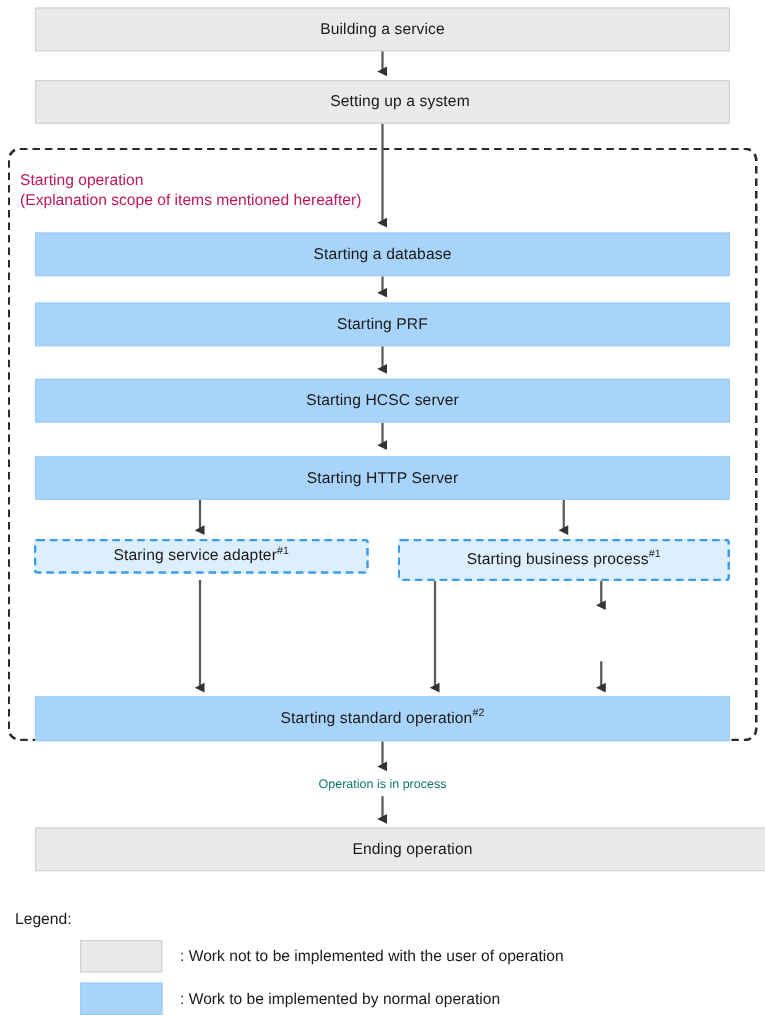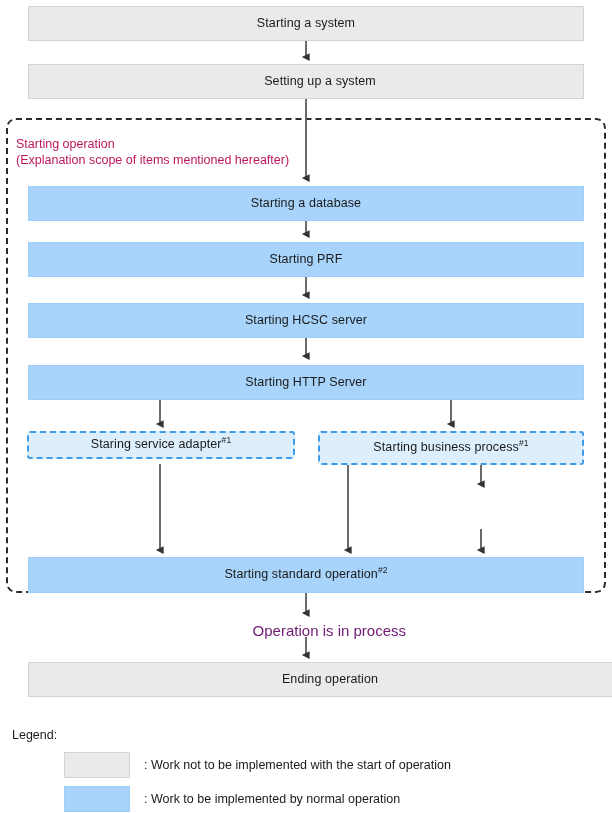--- a/index.html
+++ b/index.html
@@ -52,24 +52,24 @@
   .scope-label {
     position: absolute;
     font-size: 12.5px;
     line-height: 16px;
     text-align: left;
     white-space: pre-line;
     color: #be185d;
   }
   .plain-label {
     position: absolute;
-    font-size: 15px;
+    font-size: 10px;
     line-height: 1.2;
-    text-align: right;
-    color: #701a75;
+    text-align: center;
+    color: #0f766e;
   }
   sup {
     font-size: 8.5px;
     vertical-align: super;
     line-height: 0;
   }
   
   #connectors {
     position: absolute;
     left: 0;
@@ -160,21 +160,21 @@
 
       <line x1="481" y1="529" x2="481" y2="550" marker-end="url(#arrowhead)"></line>
 
       <line x1="306" y1="593" x2="306" y2="613" marker-end="url(#arrowhead)"></line>
 
       <line x1="306" y1="637" x2="306" y2="655" marker-end="url(#arrowhead)"></line>
     </g>
   </svg>
 
   <div class="node node-gray" style="left:28px; top:6px; width:556px; height:35px;">
-    <span>Starting a system</span>
+    <span>Building a service</span>
   </div>
 
   <div class="node node-gray" style="left:28px; top:64px; width:556px; height:35px;padding-left:28px;">
     <span>Setting up a system</span>
   </div>
 
   <div class="node node-blue" style="left:28px; top:186px; width:556px; height:35px;">
     <span>Starting a database</span>
   </div>
 
@@ -207,21 +207,21 @@
 
   <div class="node node-gray" style="left:28px; top:662px; width:604px; height:35px;">
     <span>Ending operation</span>
   </div>
 
   <div id="legend">
     <div id="legend-title">Legend:</div>
 
     <div class="legend-row">
       <div class="legend-swatch gray"></div>
-      <div class="legend-text">: Work not to be implemented with the start of operation</div>
+      <div class="legend-text">: Work not to be implemented with the user of operation</div>
     </div>
 
     <div class="legend-row">
       <div class="legend-swatch blue"></div>
       <div class="legend-text">: Work to be implemented by normal operation</div>
     </div>
 
     <div class="legend-row">
       <div class="legend-swatch dashed"></div>
       <div class="legend-text">: Work to be implemented by the operation immediately after setup</div>

